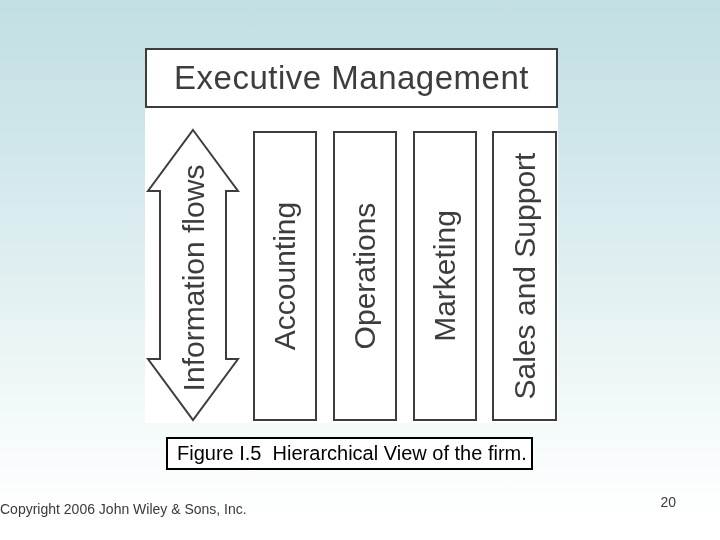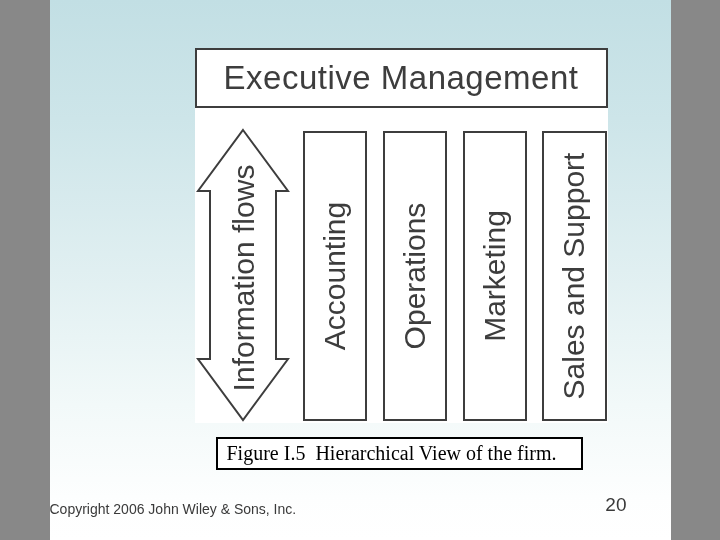--- a/index.html
+++ b/index.html
@@ -1,19 +1,19 @@
 <!DOCTYPE html>
 <html><head>
 <meta charset="utf-8">
 <style>
   * { margin: 0; padding: 0; box-sizing: border-box; }
   html, body { background: #888; }
   .slide {
     position: relative;
-    width: 621px;
+    width: 720px;
     height: 540px;
     margin: 0 auto;
     overflow: hidden;
     background: linear-gradient(180deg, #c2dfe4 0%, #cde5e9 22%, #e0eff1 50%, #f2f9f9 75%, #fdfefe 92%, #ffffff 100%);
     font-family: "Liberation Sans", sans-serif;
     padding-left: 8px;
   }
   
   .panel {
     position: absolute;
@@ -75,39 +75,38 @@
   }
   .caption-box {
     position: absolute;
     left: 166px; top: 437px;
     width: 367px; height: 33px;
     background: #ffffff;
     border: 2px solid #000000;
     display: flex;
     align-items: center;
     padding-left: 9px;
-    font-family: Liberation Serif, serif;
   }
   .caption-box span {
     font-size: 20px;
     color: #000000;
     white-space: pre;
   }
   .copyright {
     position: absolute;
     left: 0; top: 501px;
     width: 100%;
     text-align: left;
     font-size: 14px;
     color: #3a3a3a;
   }
   .page-number {
     position: absolute;
     top: 494px; right: 44px;
-    font-size: 19px;
+    font-size: 14px;
     color: #3a3a3a;
   }
 </style>
 </head>
 <body>
 
 <div class="slide">
 
   <div class="panel">
 

